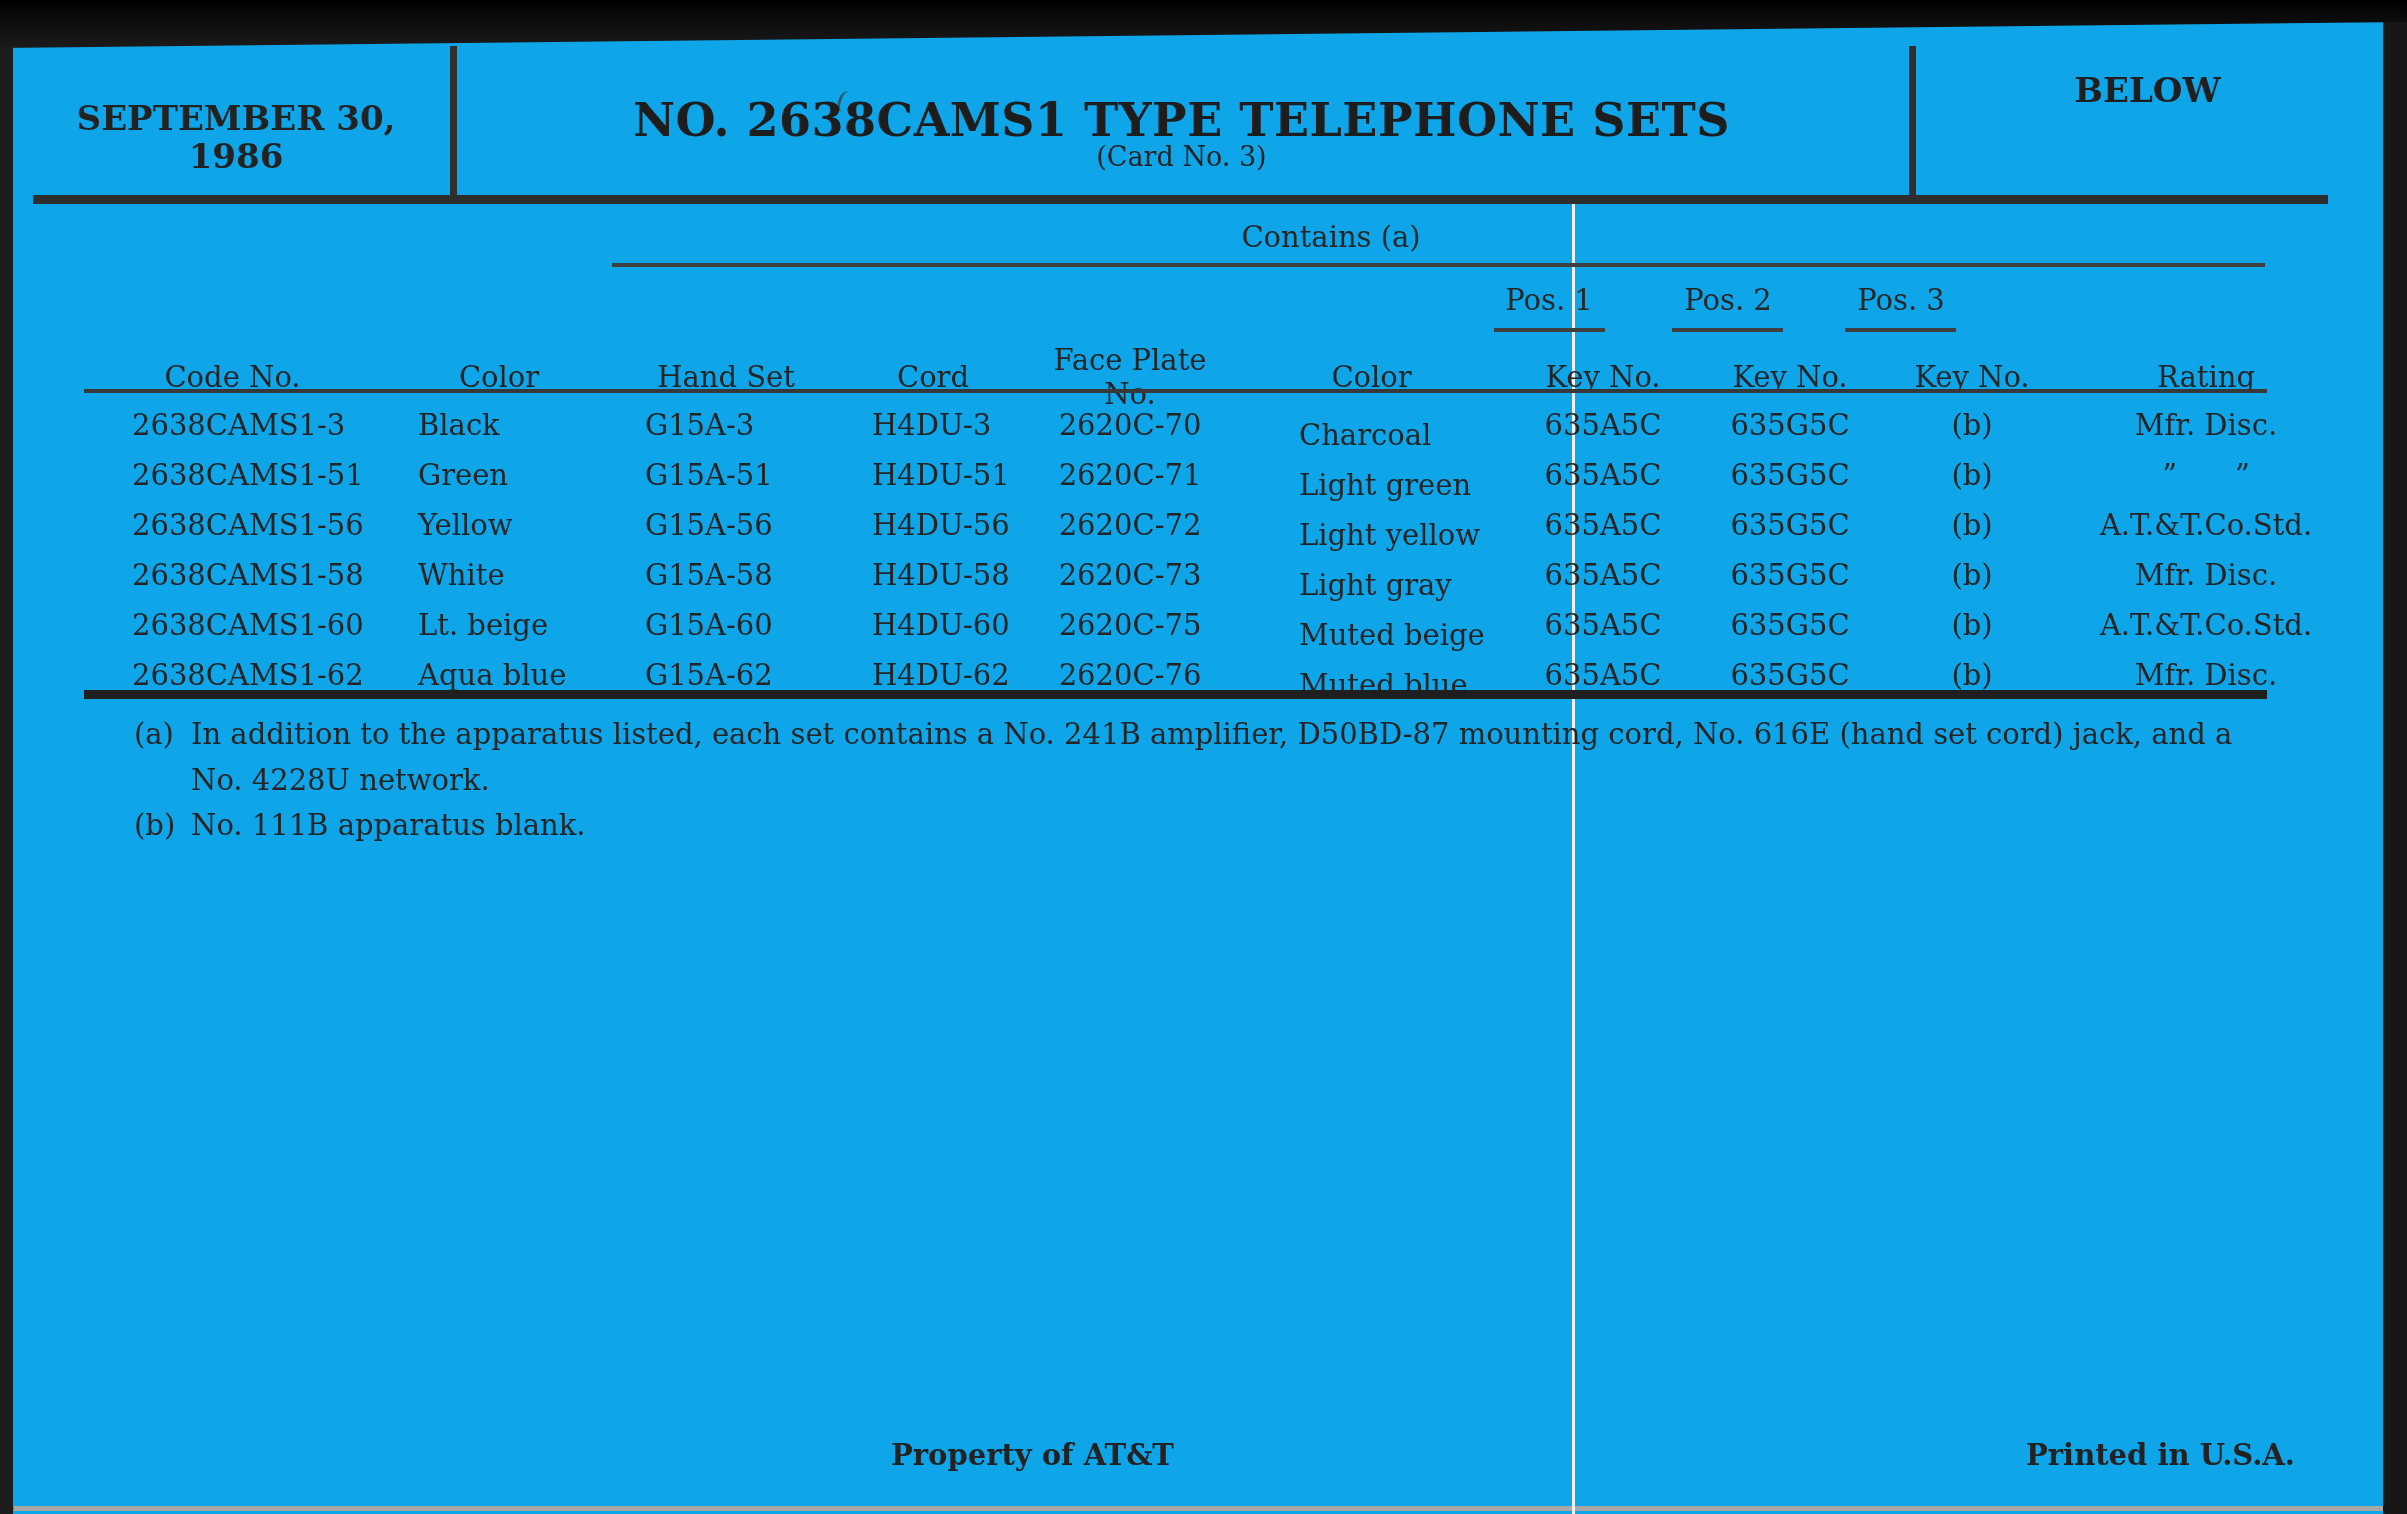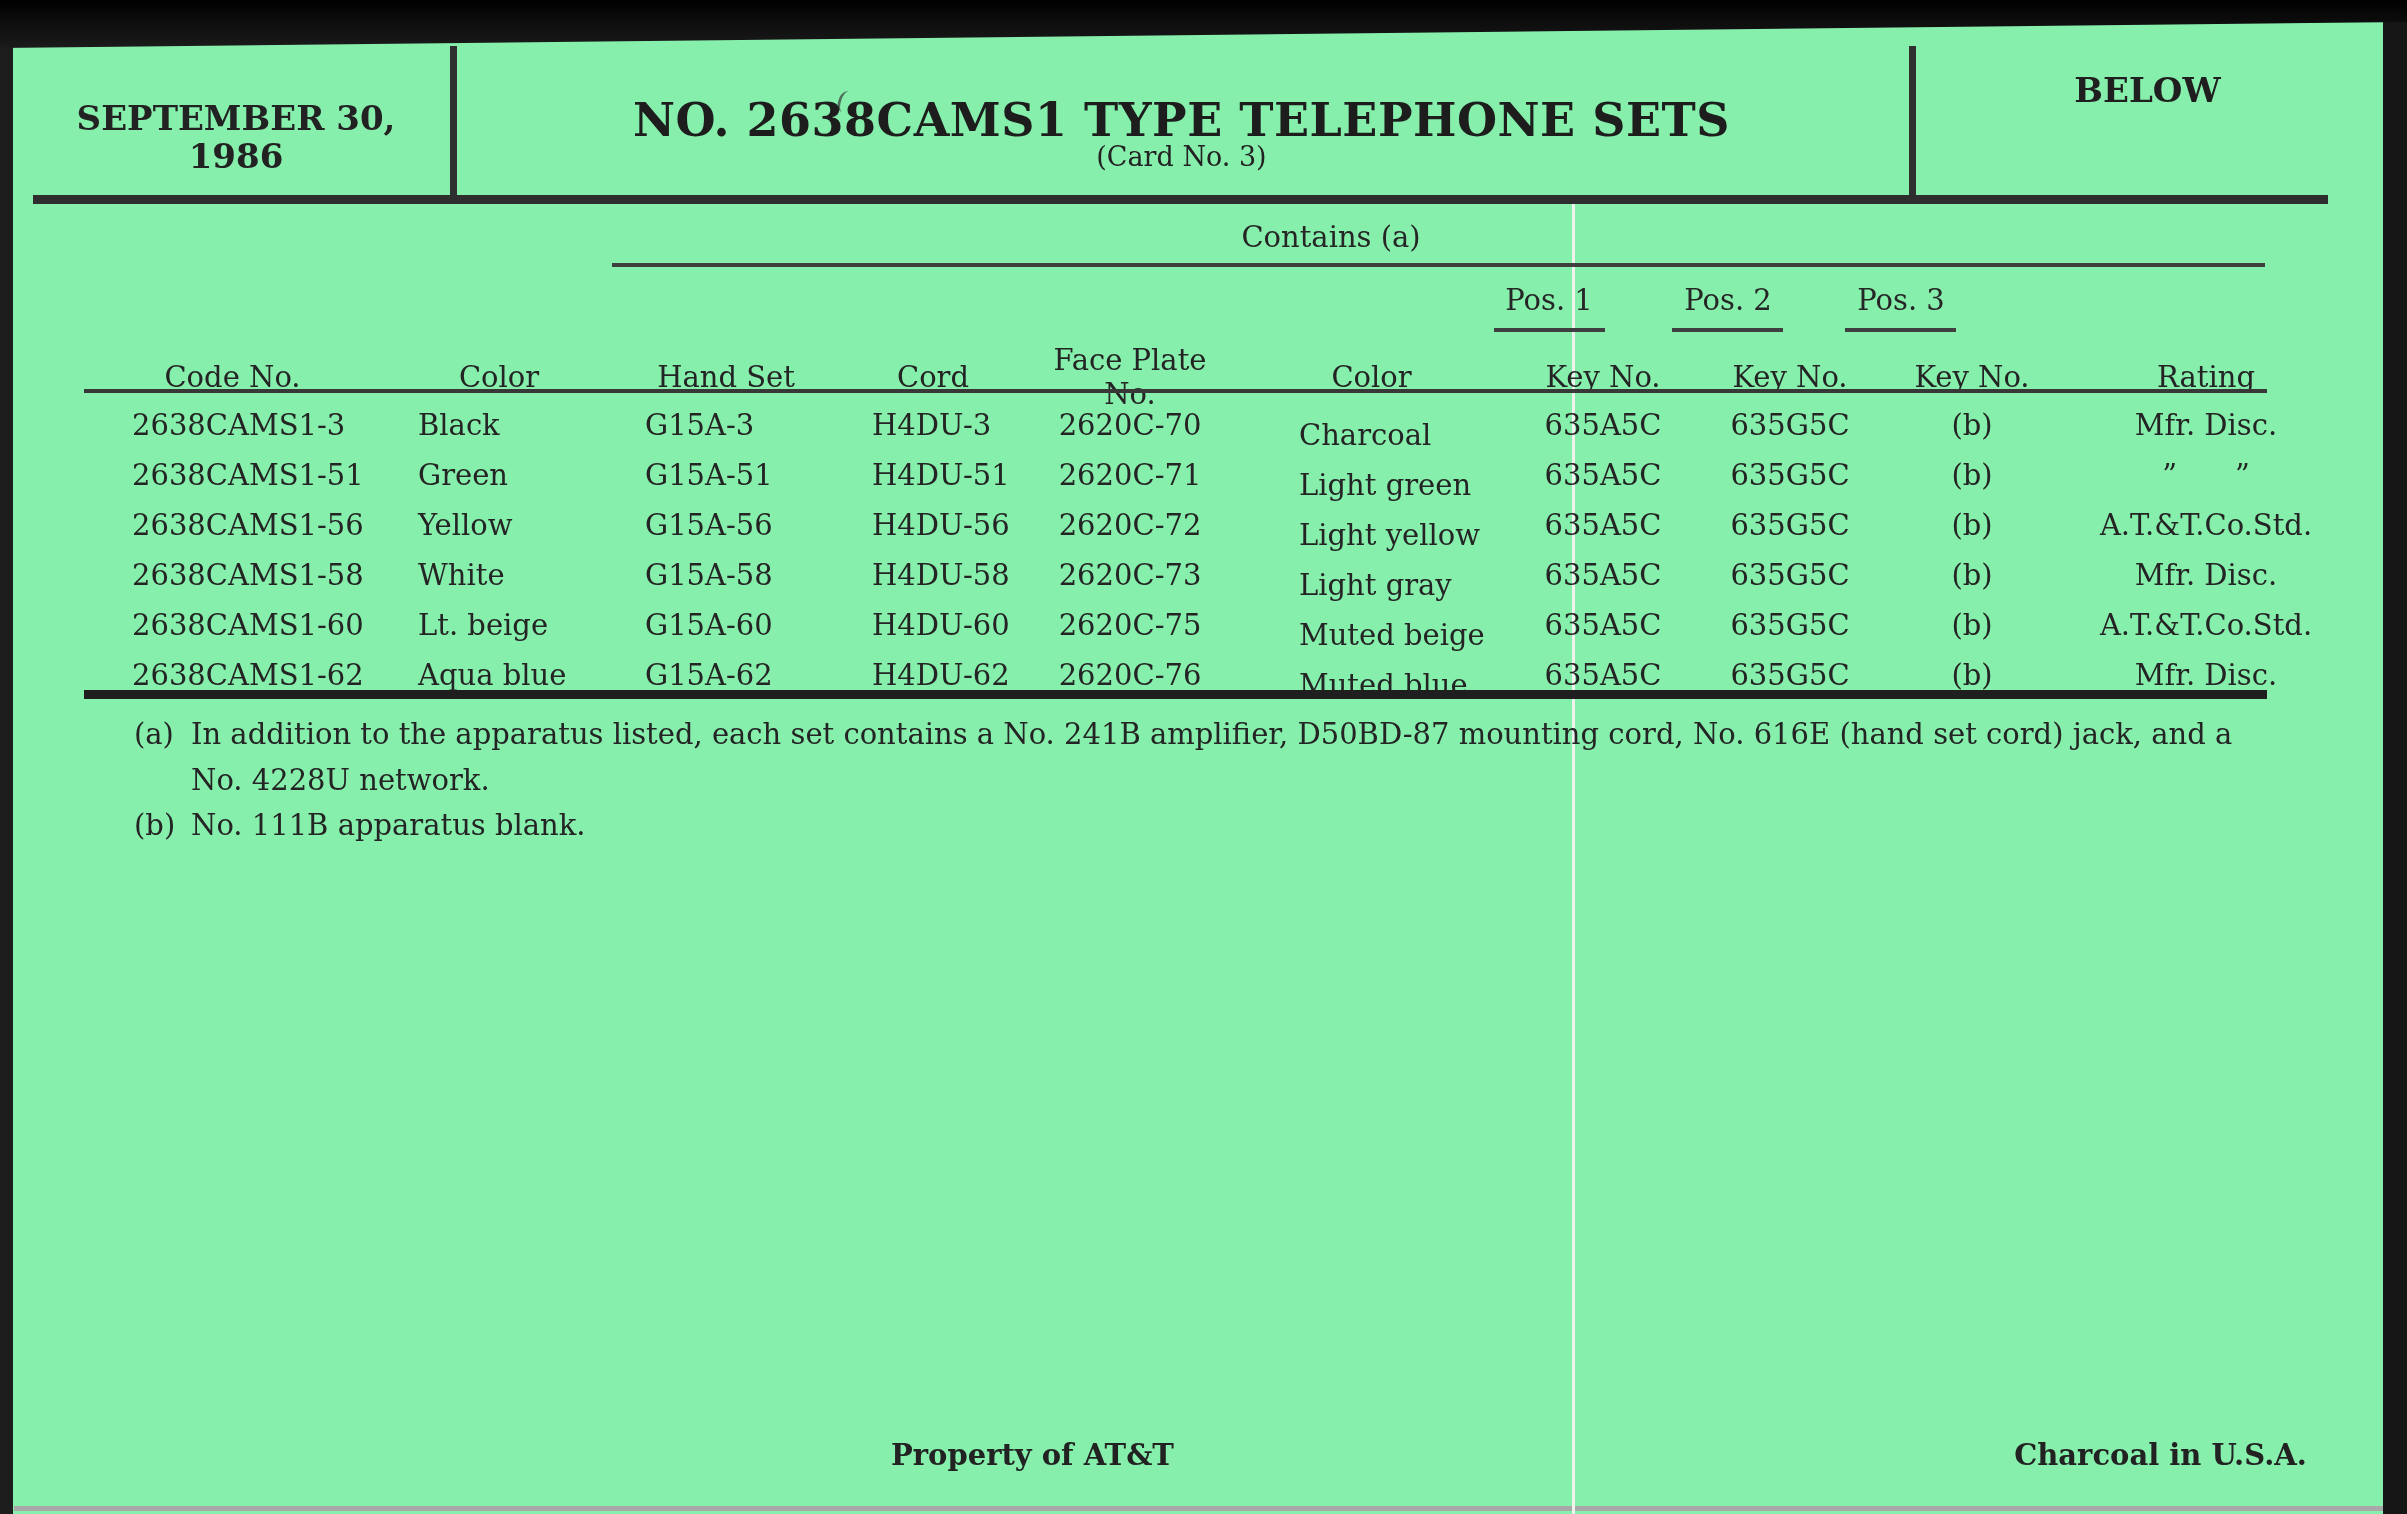--- a/index.html
+++ b/index.html
@@ -1,18 +1,18 @@
 <!DOCTYPE html>
 <html><head>
 <meta charset="utf-8">
 <style>
   html,body { margin:0; padding:0; background:#777; }
   .page {
     position:relative; width:2408px; height:1515px;
-    background:#86efac; overflow:hidden;
+    background:#0ea5e9; overflow:hidden;
     font-family:"DejaVu Serif", serif; color:#262626;
   }
   
   .scan-top {
     position:absolute; left:0; top:0; width:2408px; height:50px;
     background:linear-gradient(#000 0%, #101010 55%, #1c1c1c 100%);
     clip-path:polygon(0 0, 2408px 0, 2408px 22px, 0 48px);
     z-index:5;
   }
   .scan-left  { position:absolute; left:0; top:40px; width:13px; height:1475px; background:#1d1d1d; z-index:4; }
@@ -203,16 +203,16 @@
   <div class="footnote fn-a">
     <span class="fn-label">(a)</span>
     <span class="fn-text">In addition to the apparatus listed, each set contains a No. 241B amplifier, D50BD-87 mounting cord, No. 616E (hand set cord) jack, and a No. 4228U network.</span>
   </div>
   <div class="footnote fn-b">
     <span class="fn-label">(b)</span>
     <span class="fn-text">No. 111B apparatus blank.</span>
   </div>
 
   <div class="footer-property">Property of AT&amp;T</div>
-  <div class="footer-printed">Charcoal in U.S.A.</div>
+  <div class="footer-printed">Printed in U.S.A.</div>
 
 </div>
 
 
 </body></html>

